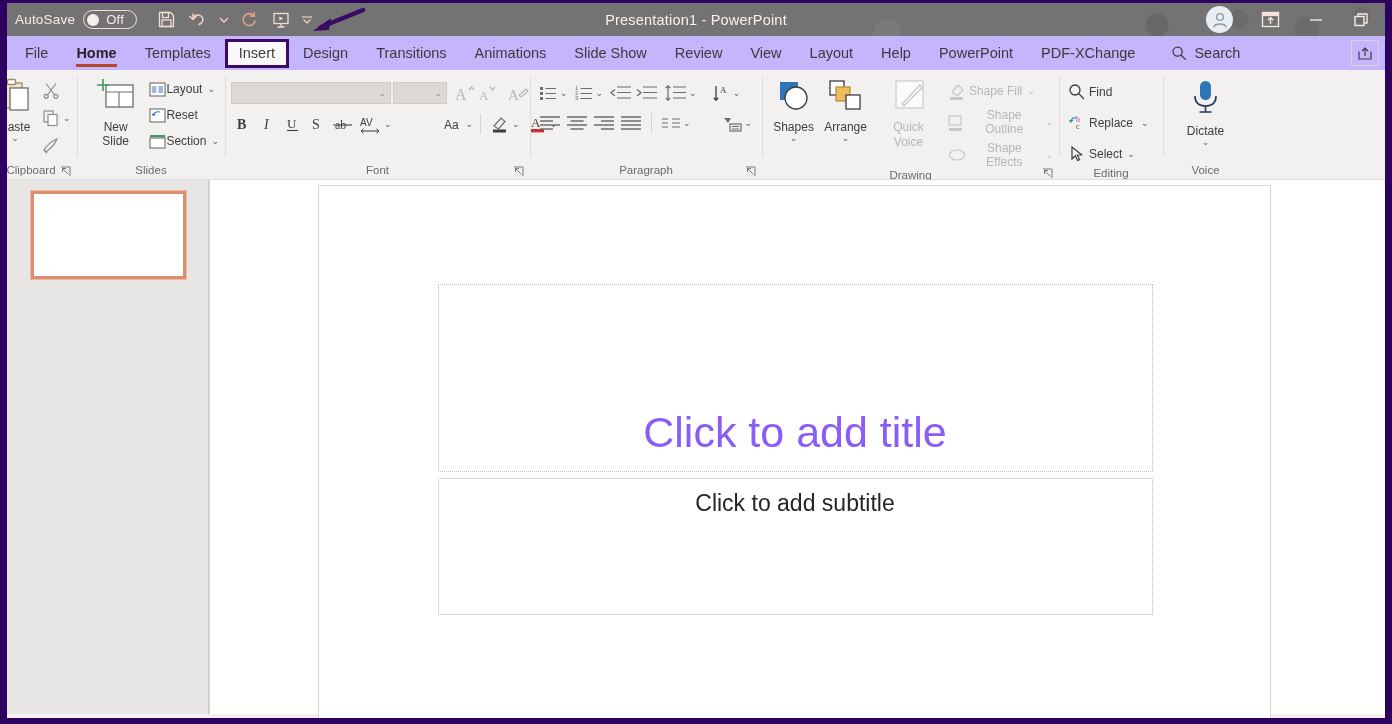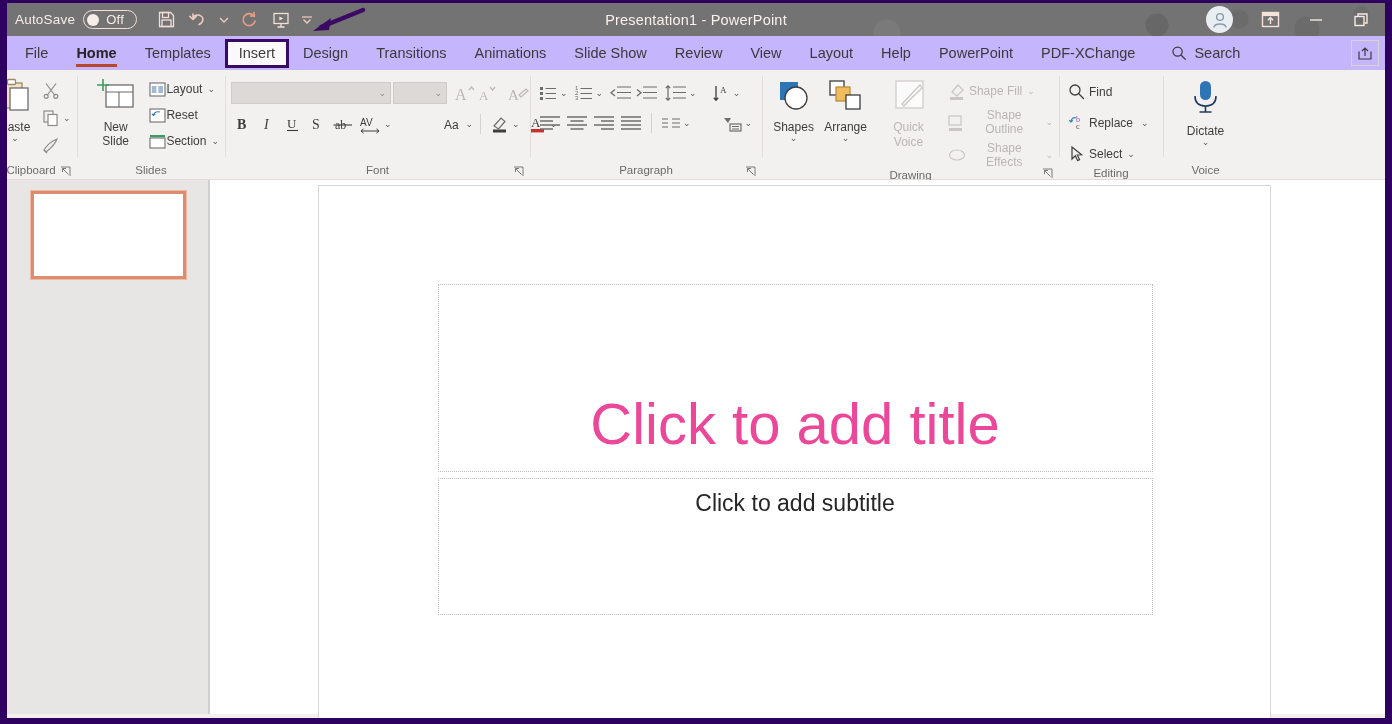--- a/index.html
+++ b/index.html
@@ -195,21 +195,21 @@
   .ph {
     position: absolute;
     border: 1px dotted #bdbdbd;
     display:flex; justify-content:center;
   }
   .ph-title {
     left: 119px; top: 98px; width: 715px; height: 188px;
     align-items: flex-end;
   }
   .ph-title span {
-    font-size: 58px; color: #ec4899; font-weight: 300;
+    font-size: 43px; color: #8b5cf6; font-weight: 300;
     line-height: 1.05; padding-bottom: 16px;
     white-space: nowrap;
   }
   .ph-sub {
     left: 119px; top: 292px; width: 715px; height: 137px;
     align-items: flex-start;
   }
   .ph-sub span {
     font-size: 23px; color: #262626; font-weight: 300;
     padding-top: 11px; white-space: nowrap;

